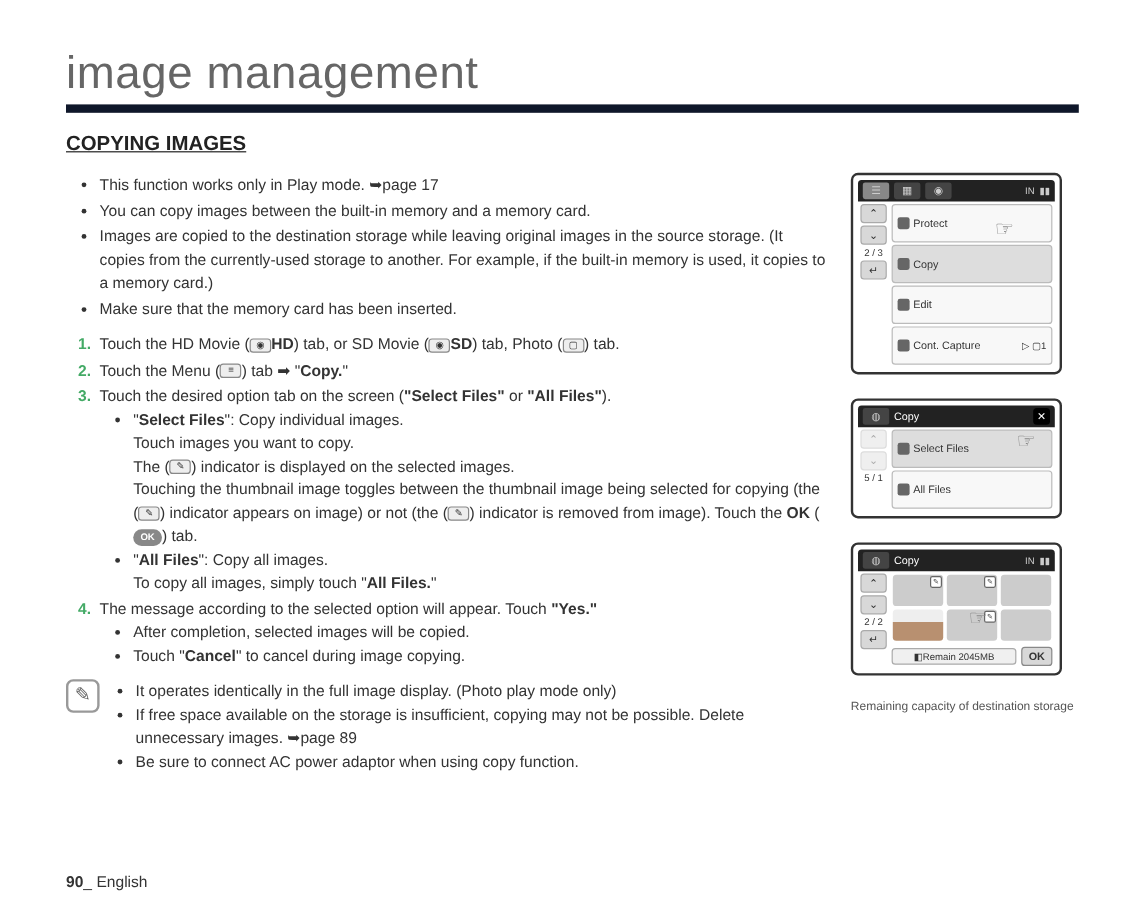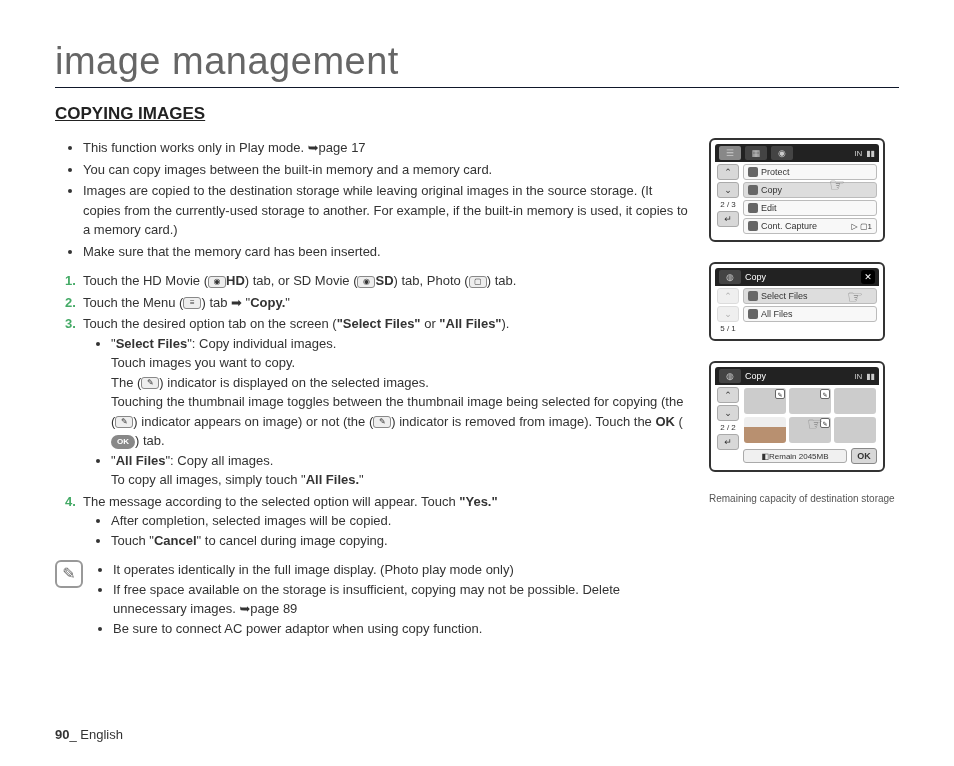--- a/index.html
+++ b/index.html
@@ -1,17 +1,17 @@
 <!DOCTYPE html>
 <html><head>
 <meta charset="utf-8">
 <style>
   * { box-sizing: border-box; margin: 0; padding: 0; }
   body { font-family: Arial, Helvetica, sans-serif; background: #fff; color: #333; width: 954px; height: 766px; position: relative; padding: 40px 55px 20px 55px; }
-  .page-title { font-size: 38px; font-weight: 300; color: #666; border-bottom: 1px solid #0f172a; padding-bottom: 4px; margin-bottom: 16px; letter-spacing: 0.5px; }
+  .page-title { font-size: 38px; font-weight: 300; color: #666; border-bottom: 7px solid #0f172a; padding-bottom: 4px; margin-bottom: 16px; letter-spacing: 0.5px; }
   .section-title { font-size: 17px; font-weight: bold; color: #222; text-decoration: underline; margin-bottom: 14px; }
   .content-row { display: flex; gap: 20px; justify-content: center; }
   .text-col { flex: 1; font-size: 13px; line-height: 1.5; color: #333; }
   .screens-col { width: 190px; }
   ul.bullets { list-style: disc; padding-left: 28px; margin-bottom: 10px; }
   ul.bullets li { margin-bottom: 2px; }
   ol.steps { list-style: none; padding-left: 10px; margin-bottom: 10px; }
   ol.steps > li { margin-bottom: 2px; padding-left: 18px; position: relative; }
   ol.steps > li .num { position: absolute; left: 0; font-weight: bold; color: #4a6; }
   ul.sub { list-style: disc; padding-left: 28px; }
@@ -27,21 +27,21 @@
   .screen { width: 176px; border: 2px solid #333; border-radius: 6px; background: #fff; margin-bottom: 20px; padding: 4px; }
   .scr-header { height: 18px; background: #222; border-radius: 3px 3px 0 0; display: flex; align-items: center; padding: 0 4px; gap: 4px; }
   .scr-tab { width: 22px; height: 14px; background: #444; border-radius: 2px; display: flex; align-items: center; justify-content: center; color: #ccc; font-size: 9px; }
   .scr-tab.active { background: #888; }
   .scr-hdr-right { margin-left: auto; color: #ccc; font-size: 8px; display: flex; gap: 4px; }
   .scr-body { display: flex; }
   .scr-nav { width: 26px; display: flex; flex-direction: column; gap: 2px; padding: 2px; }
   .nav-btn { width: 22px; height: 16px; background: #d8d8d8; border-radius: 3px; display: flex; align-items: center; justify-content: center; font-size: 9px; color: #333; border: 1px solid #aaa; }
   .nav-txt { font-size: 8px; text-align: center; color: #333; width: 22px; }
   .scr-list { flex: 1; padding: 2px; display: flex; flex-direction: column; gap: 2px; }
-  .list-row { height: 16px; border: 1px solid #bbb; border-radius: 3px; display: flex; align-items: center; padding: 0 4px; font-size: 9px; color: #333; gap: 3px; background: #f8f8f8; }
+  .list-row { height: 32px; border: 1px solid #bbb; border-radius: 3px; display: flex; align-items: center; padding: 0 4px; font-size: 9px; color: #333; gap: 3px; background: #f8f8f8; }
   .list-row.sel { background: #ddd; }
   .li-icon { width: 10px; height: 10px; background: #666; border-radius: 2px; }
   .scr-title { color: #fff; font-size: 9px; }
   .close-x { width: 14px; height: 14px; background: #000; color: #fff; border-radius: 3px; display: flex; align-items: center; justify-content: center; font-size: 9px; margin-left: auto; }
   .hand { position: absolute; width: 24px; height: 20px; pointer-events: none; }
   .hand::after { content: "☞"; font-size: 18px; color: #888; }
   .thumb-grid { flex: 1; display: grid; grid-template-columns: repeat(3, 1fr); gap: 3px; padding: 3px; }
   .thumb { height: 26px; background: #ccc; border-radius: 3px; position: relative; overflow: hidden; }
   .thumb .badge { position: absolute; top: 1px; right: 1px; width: 10px; height: 10px; background: #fff; border: 1px solid #666; border-radius: 2px; font-size: 6px; display: flex; align-items: center; justify-content: center; }
   .thumb.dog { background: linear-gradient(#eee 40%, #b89070 40%); }

